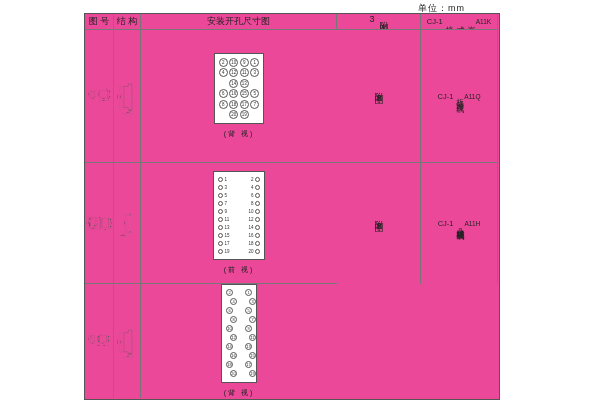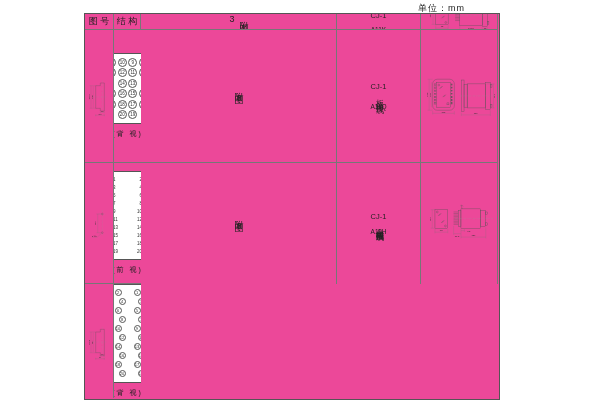--- a/index.html
+++ b/index.html
@@ -8,21 +8,21 @@
   .unit{position:absolute;top:2px;left:418px;font-size:9px;letter-spacing:1px;color:#222;}
   .tbl{position:absolute;left:84px;top:13px;width:414px;height:385px;display:grid;
        grid-template-columns:29px 27px 196px 84px 77px;
        grid-template-rows:16px 133px 121px 114px;
        border:1px solid #555;background:#ec4899;}
   .cell{border-right:1px solid #777;border-bottom:1px solid #777;box-sizing:border-box;
         display:flex;align-items:center;justify-content:center;position:relative;overflow:hidden;}
   .lc{border-right:none;} .lr{border-bottom:none;}
   .hdr{font-size:9px;white-space:nowrap;}
   .fig{writing-mode:vertical-rl;text-orientation:upright;font-size:9px;letter-spacing:4px;}
-  .struct{flex-direction:column;padding:3px 0;}
+  .struct{flex-direction:row;padding:3px 0;}
   .struct .model{font-size:7.5px;}
   .struct .vert{writing-mode:vertical-rl;text-orientation:upright;font-size:8px;letter-spacing:2px;margin:2px 0;}
   .struct .vert.tight{letter-spacing:0.5px;}
   .struct .code{font-size:6.5px;}
   svg{display:block;}
   .ln{stroke:#555;stroke-width:0.9;fill:none;}
   .dim{stroke:#777;stroke-width:0.6;fill:none;}
   .cl{stroke:#999;stroke-width:0.6;fill:none;stroke-dasharray:6 2 1.5 2;}
   .dimtext{font-size:6px;fill:#333;font-family:"Liberation Sans","DejaVu Sans",sans-serif;}
   .termwrap{display:flex;flex-direction:column;align-items:center;gap:5px;}
@@ -45,20 +45,21 @@
 </head>
 <body>
 
 <div class="screen">
   <div class="unit">单位：mm</div>
 
   <div class="tbl">
 
     <div class="cell hdr">图 号</div>
     <div class="cell hdr">结 构</div>
+    <div class="cell hdr">安装开孔尺寸图</div>
 
     <div class="cell fig">附图3</div>
     <div class="cell struct">
       <span class="model">CJ-1</span>
       <span class="vert">嵌入式后接线</span>
       <span class="code">A11K</span>
     </div>
     <div class="cell">
       <svg width="196" height="133" viewBox="0 0 196 133">
         <g class="ln">

